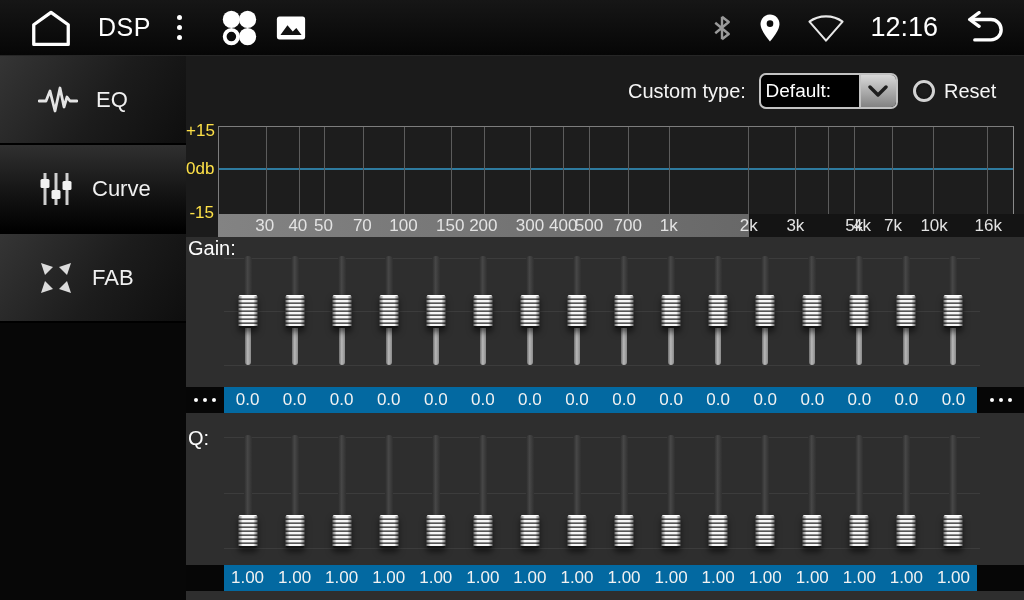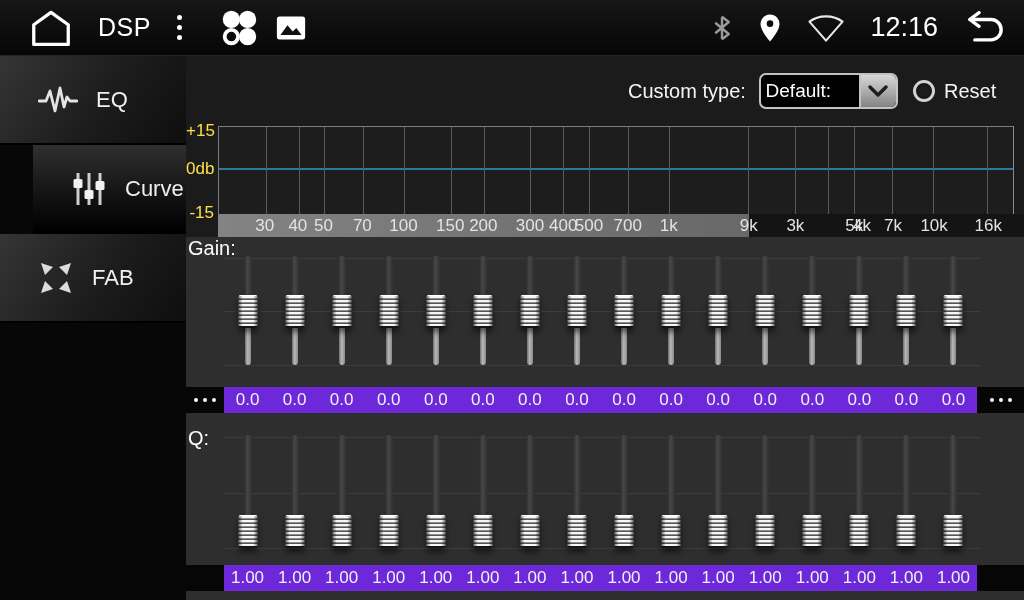--- a/index.html
+++ b/index.html
@@ -21,21 +21,21 @@
   .clover-ic { margin-left:36px; }
   .gallery-ic { margin-left:16px; }
   .tb-time { color:#fff; font-size:27px; }
 
   
   .sidebar { position:absolute; left:0; top:56px; width:186px; height:544px; background:#070707; }
   .sb-item { height:89px; border-bottom:2px solid #000;
     background:linear-gradient(125deg,#353535 0%,#1c1c1c 55%,#0e0e0e 100%);
     display:flex; align-items:center; padding-left:38px; gap:18px;
     color:#f0f0f0; font-size:22px; }
-  .sb-item.selected { background:linear-gradient(180deg,#303030 0%,#141414 55%,#000 100%);margin-left:33px; }
+  .sb-item.selected { background:linear-gradient(180deg,#303030 0%,#141414 55%,#000 100%); }
 
   
   .main { position:absolute; left:186px; top:56px; width:838px; height:544px; }
   .top-zone { position:absolute; left:0; top:0; right:0; height:181px; background:#1b1b1b; }
   .fader-zone { position:absolute; left:0; top:181px; right:0; bottom:0; background:#2e2e2e; }
 
   
   .ctl-group { position:absolute; top:16px; height:38px; display:flex; align-items:center; gap:13px; }
   .ctl-label { color:#f5f5f5; font-size:20px; white-space:nowrap; }
   .dropdown { height:36px; background:#000; border:2px solid #c2c2c2; border-radius:7px;
@@ -84,21 +84,21 @@
       repeating-linear-gradient(180deg,#f6f6f6 0 2px,#8d8d8d 2px 3px,#565656 3px 4px);
     box-shadow:0 4px 6px rgba(0,0,0,.55); }
 
   
   .value-strip { position:absolute; left:0; right:0; height:26px; display:flex; }
   .strip-gain { top:331px; } .strip-q { top:509px; }
   .corner { width:38px; background:#060606; display:flex; align-items:center;
     justify-content:center; gap:5px; }
   .corner.right { width:47px; }
   .corner i { width:4px; height:4px; border-radius:50%; background:#fff; }
-  .cells { flex:1; background:#6d28d9; display:flex; }
+  .cells { flex:1; background:#0369a1; display:flex; }
   .cell { flex:1; display:flex; align-items:center; justify-content:center;
     color:#f2f2f2; font-size:17px; }
 </style>
 </head>
 <body>
 
 <div class="screen">
 
   <header class="topbar">
     <div class="tb-left">
@@ -246,21 +246,21 @@
         <span class="freq-label" style="left: 105.587px;">50</span>
         <span class="freq-label" style="left: 144.359px;">70</span>
         <span class="freq-label" style="left: 185.46px;">100</span>
         <span class="freq-label" style="left: 232.183px;">150</span>
         <span class="freq-label" style="left: 265.333px;">200</span>
         <span class="freq-label" style="left: 312.056px;">300</span>
         <span class="freq-label" style="left: 345.207px;">400</span>
         <span class="freq-label" style="left: 370.92px;">500</span>
         <span class="freq-label" style="left: 409.693px;">700</span>
         <span class="freq-label" style="left: 450.793px;">1k</span>
-        <span class="freq-label" style="left: 530.667px;">9k</span>
+        <span class="freq-label" style="left: 530.667px;">2k</span>
         <span class="freq-label" style="left: 577.39px;">3k</span>
         <span class="freq-label" style="left: 644px;">4k</span>
         <span class="freq-label" style="left: 636.253px;">5k</span>
         <span class="freq-label" style="left: 675.026px;">7k</span>
         <span class="freq-label" style="left: 716.127px;">10k</span>
         <span class="freq-label" style="left: 770.287px;">16k</span>
       </div>
 
     <span class="fader-label gain-label">Gain:</span>
     <div class="guide" style="top:202px"></div>

